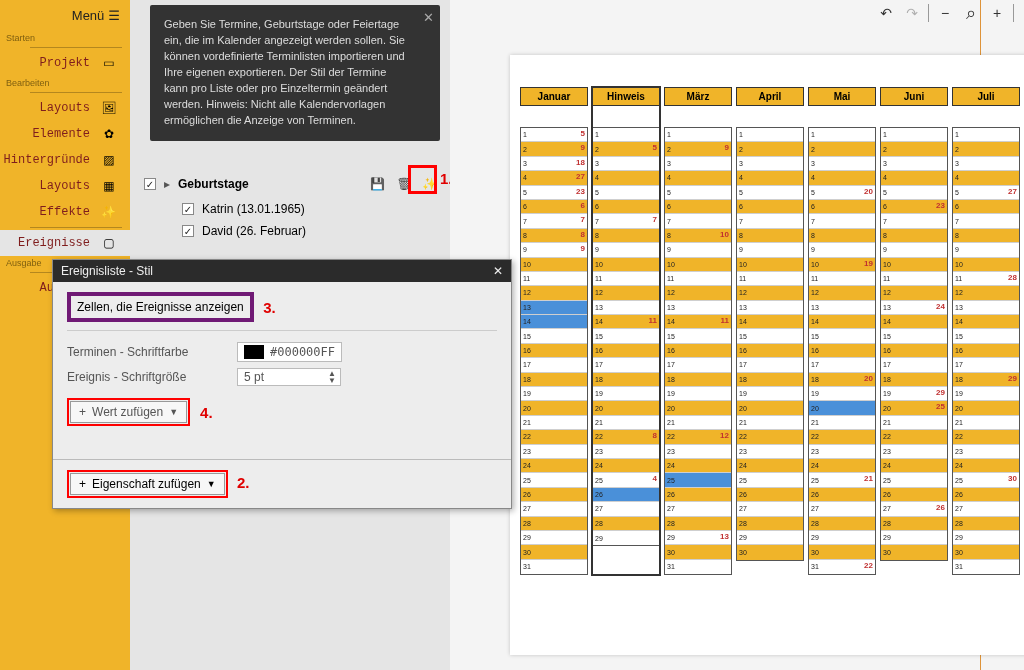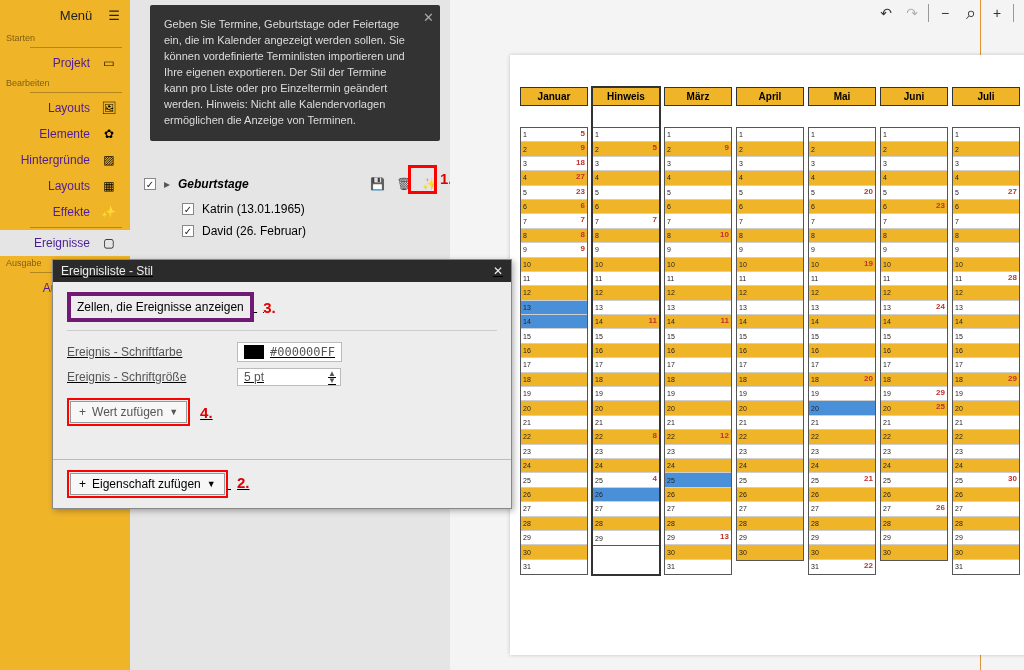--- a/index.html
+++ b/index.html
@@ -1,43 +1,43 @@
 <!DOCTYPE html>
 <html><head>
 <meta charset="utf-8">
 <style>
   * { box-sizing: border-box; }
   body { margin:0; font-family: Arial, sans-serif; font-size:12px; background:#eeeeee; width:1024px; height:670px; overflow:hidden; position:relative; }
 
   
   .sidebar { position:absolute; left:0; top:0; width:130px; height:670px; background:#f0b429; }
-  .sidebar .menu-head { display:flex; align-items:center; justify-content:flex-end; gap:16px; padding:8px 10px; font-size:13px; color:#222; }
+  .sidebar .menu-head { display:flex; align-items:center; justify-content:flex-end; gap:4px; padding:8px 10px; font-size:13px; color:#222; }
   .sidebar .section-label { font-size:9px; color:#806010; padding:2px 0 2px 6px; }
   .sidebar .divider { height:1px; background:rgba(0,0,0,0.25); margin:2px 8px 2px 30px; }
   .side-item { display:flex; align-items:center; justify-content:space-between; padding:6px 10px 6px 0; cursor:pointer; }
-  .side-item .lbl { text-align:right; flex:1 1 auto; padding-right:8px; color:#4c1d95; }
+  .side-item .lbl { text-align:right; flex:1 1 auto; padding-right:8px; color:#7f1d1d;font-family:Liberation Mono, monospace; }
   .side-item .icn { width:22px; text-align:center; }
   .side-item.active { background:#e5e5e5; }
 
   
   .events-panel { position:absolute; left:130px; top:0; width:320px; height:670px; background:#e5e5e5; }
   .tooltip-box { position:absolute; left:150px; top:5px; width:290px; background:#333; color:#ddd; padding:12px 28px 12px 14px; font-size:11px; line-height:1.45; border-radius:2px; z-index:5; }
   .tooltip-close { position:absolute; top:4px; right:6px; color:#aaa; cursor:pointer; font-size:13px; }
 
   .group-row { display:flex; align-items:center; padding:4px 10px 4px 14px; gap:8px; }
   .group-row.header { margin-top:170px; }
   .group-row .chk { width:12px;height:12px;border:1px solid #888;background:#fff;display:inline-flex;align-items:center;justify-content:center;font-size:10px; }
   .group-row .chk::after{content:"✓";color:#222;}
-  .group-row .gtitle { font-weight:bold;font-style:italic; }
+  .group-row .gtitle { font-weight:bold; }
   .group-row.child { padding-left:52px; }
   .group-actions { margin-left:auto; display:flex; gap:6px; align-items:center; }
   .icon-btn { width:20px;height:20px;display:inline-flex;align-items:center;justify-content:center;color:#444;cursor:pointer; }
 
   
-  .dialog { position:absolute; left:52px; top:259px; width:460px; background:#ededed; border:1px solid #888; box-shadow:2px 2px 6px rgba(0,0,0,0.3); z-index:20;text-decoration:underline; }
+  .dialog { position:absolute; left:52px; top:259px; width:460px; background:#ededed; border:1px solid #888; box-shadow:2px 2px 6px rgba(0,0,0,0.3); z-index:20; }
   .dialog .titlebar { background:#2b2b2b; color:#eee; padding:4px 8px; display:flex; justify-content:space-between; align-items:center; font-size:12px; }
   .dialog .titlebar .close { cursor:pointer; }
   .dialog .body { padding:10px 14px 6px 14px; }
   .dialog .section-head { border:4px solid #701a75; padding:4px 6px; font-size:12px; display:inline-block; margin-bottom:2px; }
   .dialog .hr { height:1px; background:#ccc; margin:6px 0 8px 0; }
   .dialog .row { display:flex; align-items:center; gap:10px; padding:3px 0; font-size:12px; color:#555;}
   .dialog .row .lab { width:160px; }
   .swatch { width:20px;height:14px; display:inline-block; border:1px solid transparent; }
   .color-val { background:#fff; border:1px solid #bbb; padding:2px 6px; display:inline-flex; align-items:center; gap:6px; font-family:monospace; }
   .size-val { background:#fff; border:1px solid #bbb; padding:1px 4px 1px 6px; width:104px; display:inline-flex; align-items:center; justify-content:space-between; }
@@ -156,21 +156,21 @@
   <div class="titlebar">
     <span>Ereignisliste - Stil</span>
     <span class="close">✕</span>
   </div>
   <div class="body">
     <span class="section-head">Zellen, die Ereignisse anzeigen</span>
     <span class="num-marker" style="position:relative; left:6px; top:2px;">3.</span>
     <div class="hr"></div>
 
     <div class="row">
-      <span class="lab">Ereignis - Schriftfarbe</span>
+      <span class="lab">Terminen - Schriftfarbe</span>
       <span class="color-val">
         <span class="swatch" style="background:#000000"></span>
         <span>#000000FF</span>
       </span>
     </div>
     <div class="row">
       <span class="lab">Ereignis - Schriftgröße</span>
       <span class="size-val">
         <span>5 pt</span>
         <span class="spinner">

